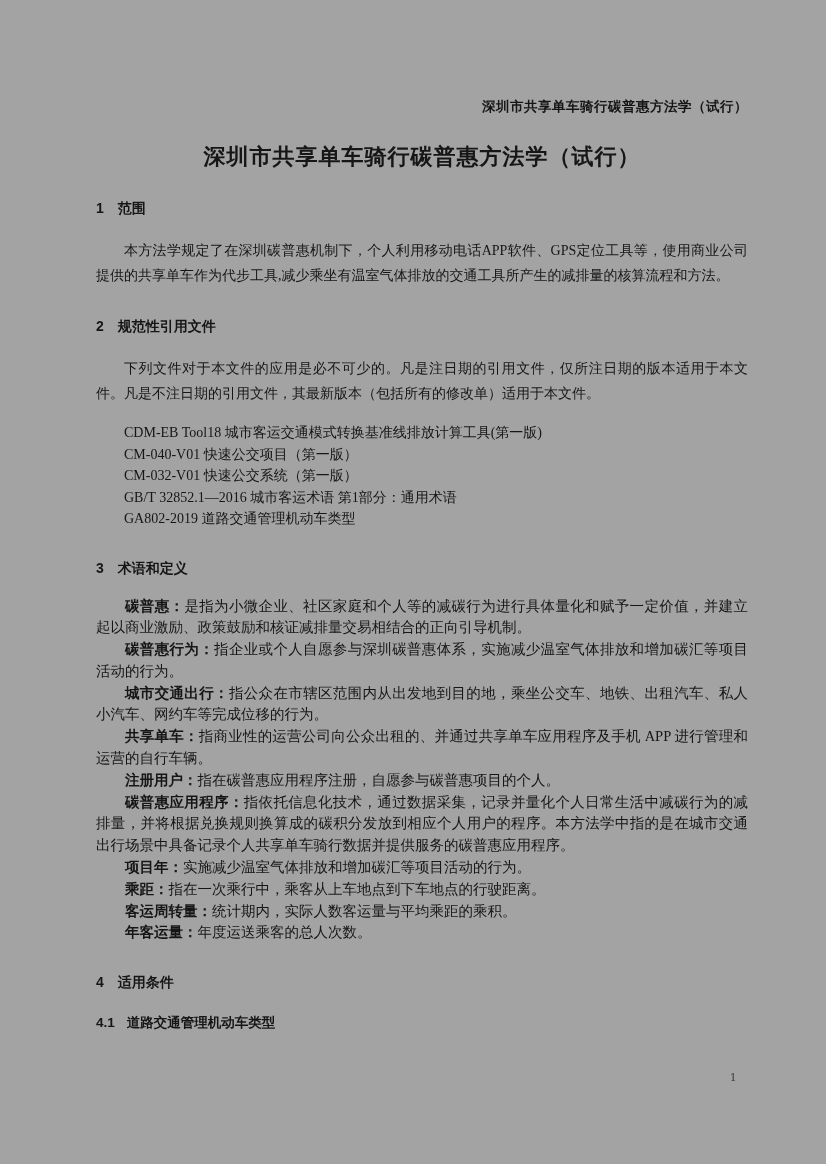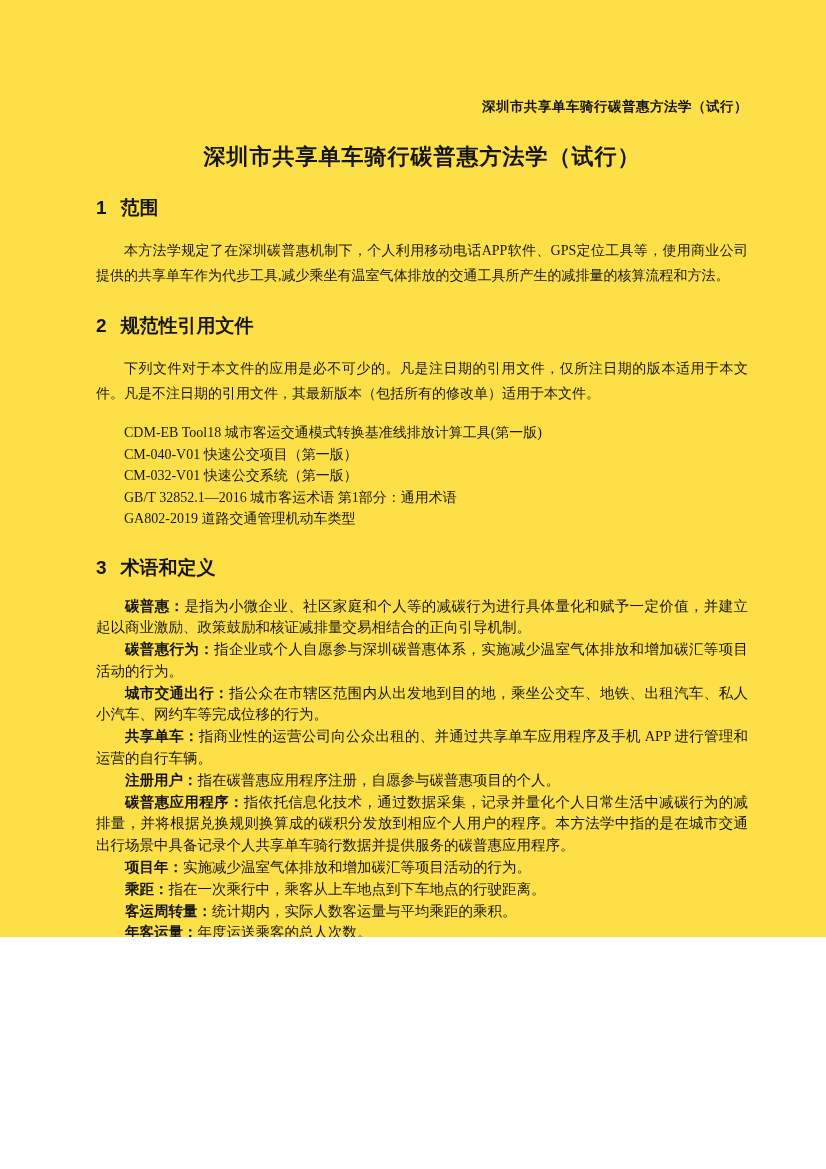--- a/index.html
+++ b/index.html
@@ -1,22 +1,22 @@
 <!DOCTYPE html>
 <html><head>
 <meta charset="utf-8">
 <style>
   * { margin: 0; padding: 0; box-sizing: border-box; }
   html, body { background: #ffffff; }
   .page {
     position: relative;
     width: 826px;
-    height: 937px;
+    height: 1164px;
     margin: 0 auto;
-    background: #fde047;
+    background: #a3a3a3;
     overflow: hidden;
     font-family: "Liberation Serif", "DejaVu Serif", serif;
     color: #161616;
   }
   .content {
     padding: 0 78px 0 96px;
   }
   .doc-header {
     padding-top: 99px;
     text-align: right;
@@ -32,21 +32,21 @@
     font-family: "Liberation Sans", "DejaVu Sans", sans-serif;
     font-weight: bold;
     font-size: 22px;
     line-height: 26px;
     letter-spacing: 1px;
   }
   .sec-heading {
     margin-top: 28px;
     font-family: "Liberation Sans", "DejaVu Sans", sans-serif;
     font-weight: bold;
-    font-size: 19px;
+    font-size: 14px;
     line-height: 20px;
   }
   .sec-heading .sec-num { margin-right: 14px; }
   .sub-heading {
     margin-top: 22px;
     font-family: "Liberation Sans", "DejaVu Sans", sans-serif;
     font-weight: bold;
     font-size: 13.5px;
     line-height: 18px;
   }
@@ -124,19 +124,19 @@
       <p class="def"><span class="term">项目年：</span><span>实施减少温室气体排放和增加碳汇等项目活动的行为。</span></p>
       <p class="def"><span class="term">乘距：</span><span>指在一次乘行中，乘客从上车地点到下车地点的行驶距离。</span></p>
       <p class="def"><span class="term">客运周转量：</span><span>统计期内，实际人数客运量与平均乘距的乘积。</span></p>
       <p class="def"><span class="term">年客运量：</span><span>年度运送乘客的总人次数。</span></p>
     </div>
 
     <div class="sec-heading">
       <span class="sec-num">4</span><span>适用条件</span>
     </div>
     <div class="sub-heading">
-      <span class="sec-num">4.1</span><span>年度运送乘客的总人次数</span>
+      <span class="sec-num">4.1</span><span>道路交通管理机动车类型</span>
     </div>
 
   </div>
 
   <div class="page-number">1</div>
 </div>
 
 </body></html>

